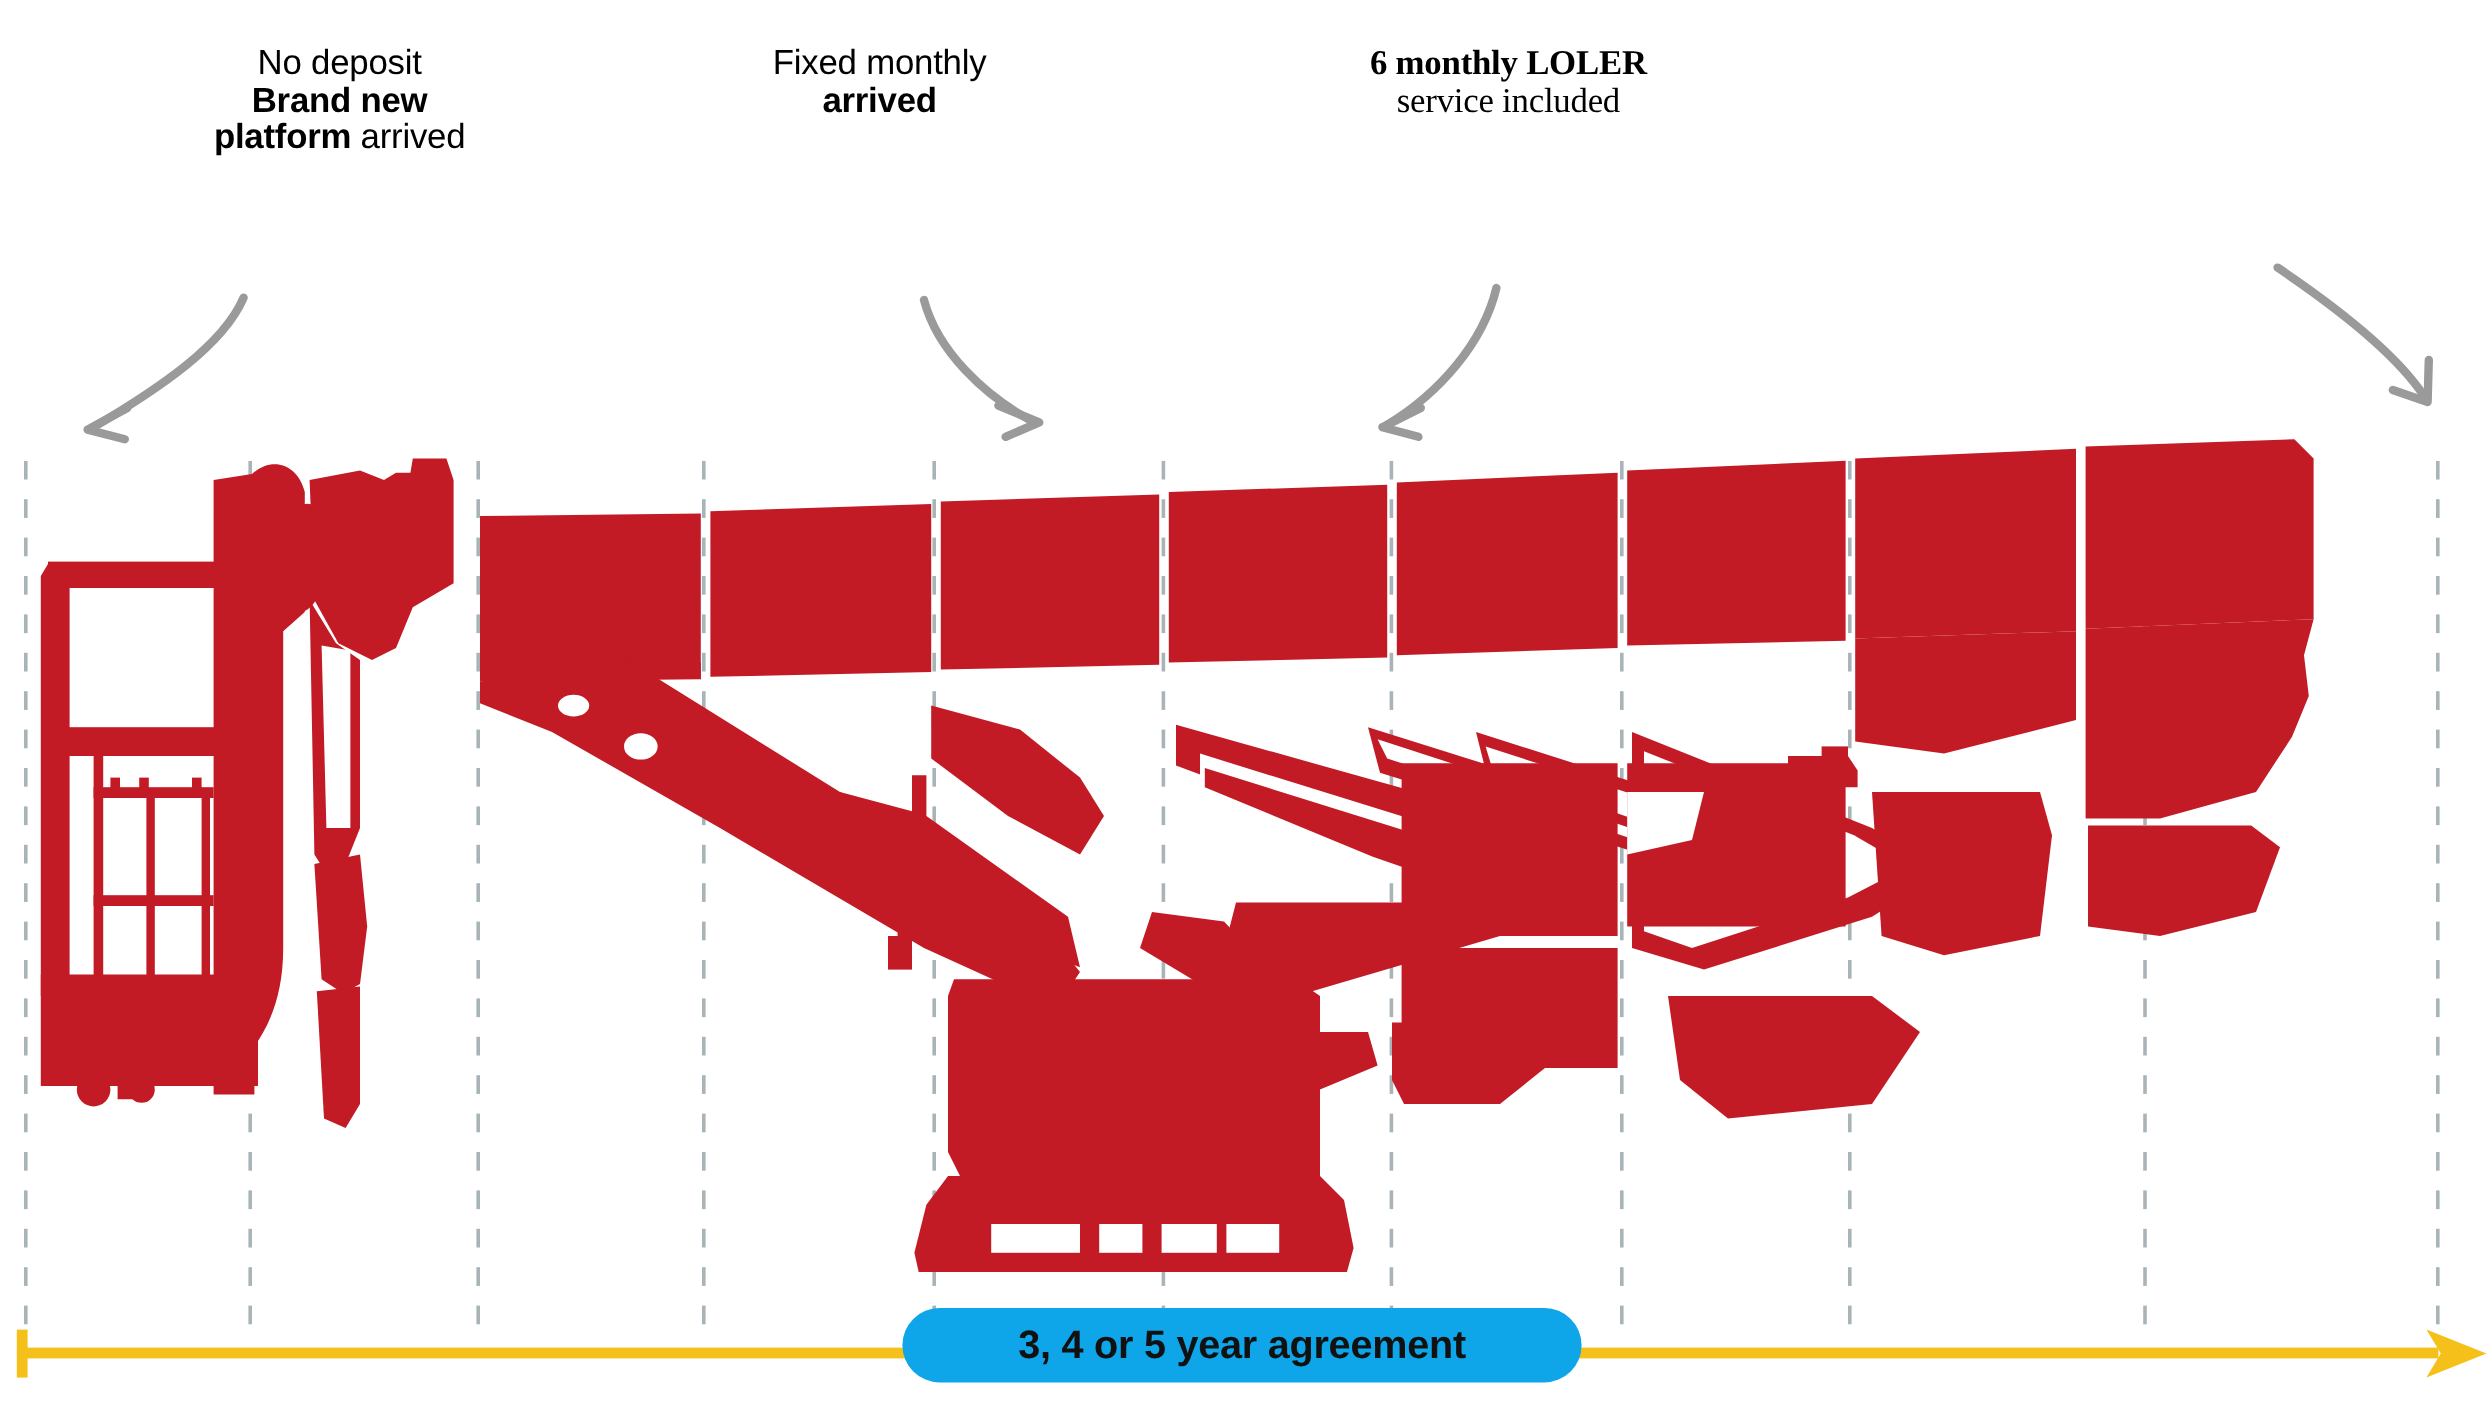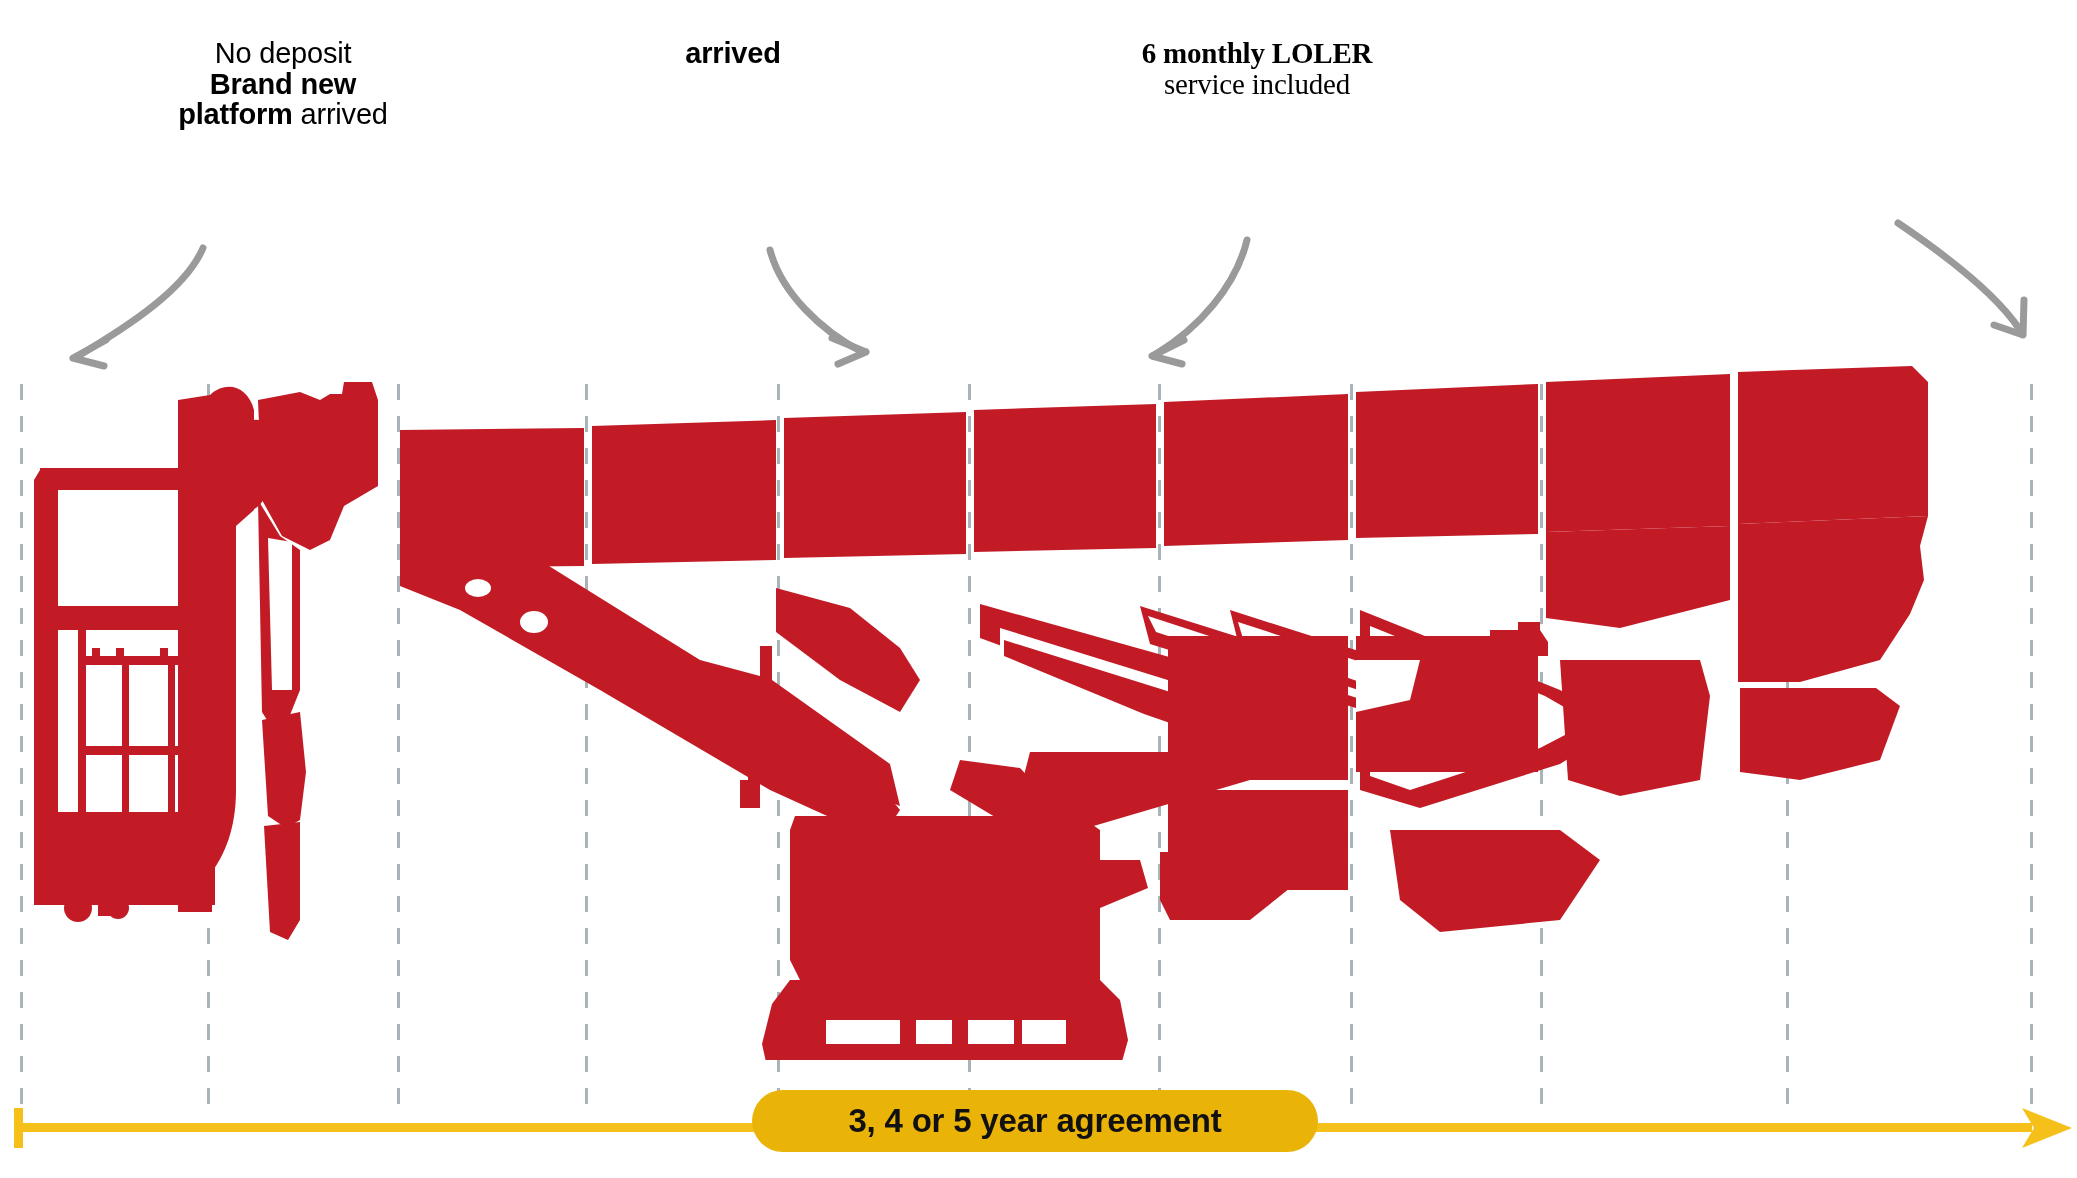--- a/index.html
+++ b/index.html
@@ -86,21 +86,21 @@
     left: 0; top: 1090px;
     width: 2077px;
     height: 88px;
   }
   #agreement-pill {
     position: absolute;
     left: 752px;
     top: 1090px;
     width: 566px;
     height: 62px;
-    background: #eab308;
+    background: #0ea5e9;
     border-radius: 31px;
     display: flex;
     align-items: center;
     justify-content: center;
     color: #111111;
     font-size: 33px;
     font-weight: 700;
     letter-spacing: -0.2px;
   }
 </style>
@@ -109,20 +109,21 @@
 
 <div id="stage">
 
   <div class="callout" id="callout-1">
     <div><span>No deposit</span></div>
     <div><span class="b">Brand new</span></div>
     <div><span class="b">platform </span><span>arrived</span></div>
   </div>
 
   <div class="callout" id="callout-2">
+    <div><span>Fixed monthly</span></div>
     <div><span class="b">arrived</span></div>
   </div>
 
   <div class="callout" id="callout-3">
     <div><span class="b">6 monthly LOLER</span></div>
     <div><span>service included</span></div>
   </div>
 
 
   <svg id="arrows" viewBox="0 0 2077 1178">

